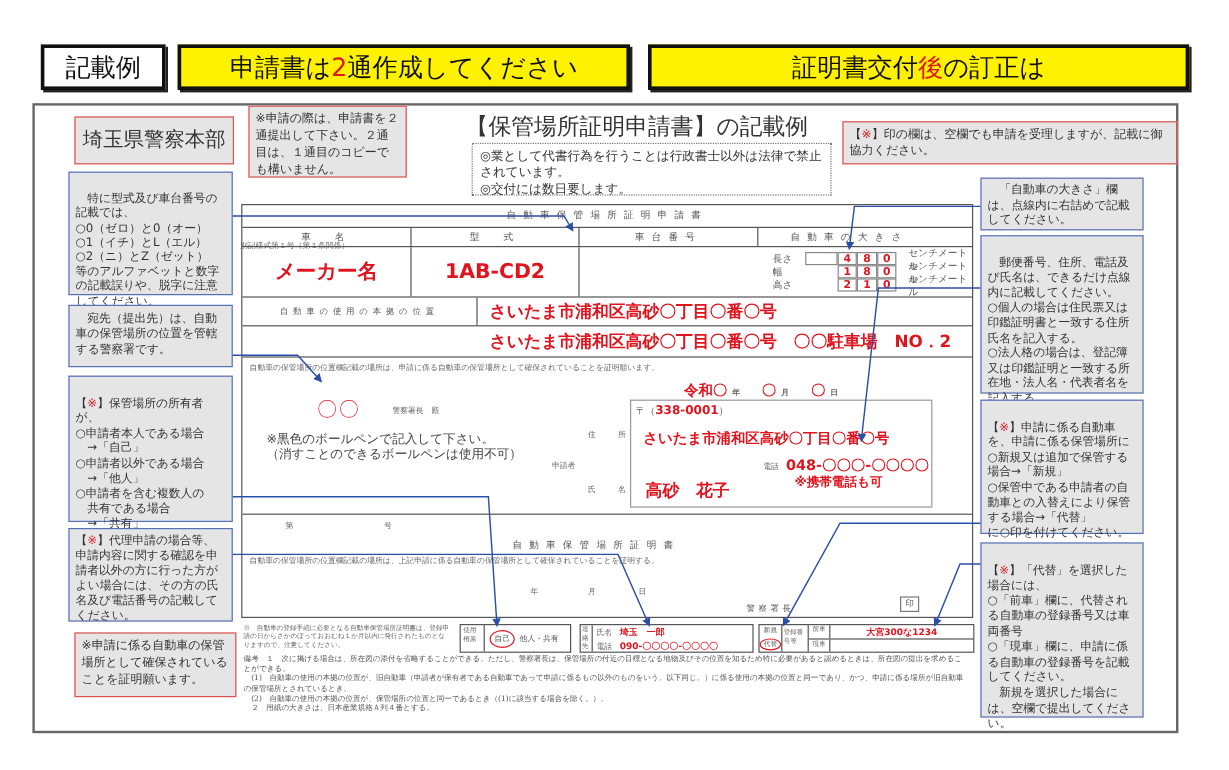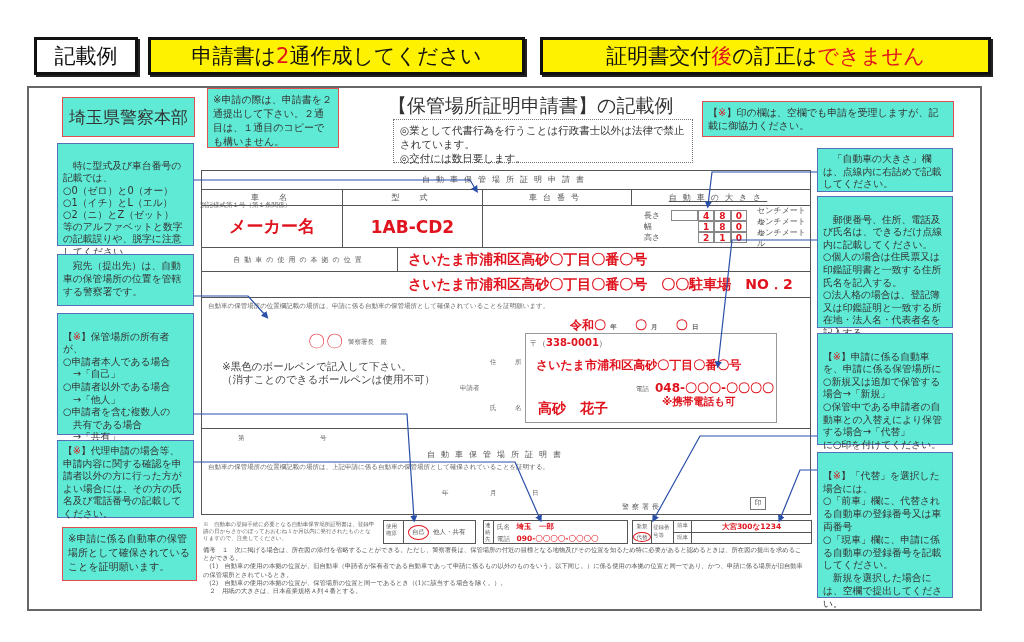--- a/index.html
+++ b/index.html
@@ -10,21 +10,21 @@
   
   .banner { position: absolute; top: 37px; height: 38px; border: 3px solid #111; box-shadow: 2px 2px 0 #222;
             display: flex; align-items: center; justify-content: center; font-size: 21px; color: #111; white-space: nowrap; }
   .banner.label { background: #fff; }
   .banner.yellow { background: #fff200; }
   .red { color: #e0141e; }
 
   
   .frame { position: absolute; left: 27px; top: 86px; width: 955px; height: 525px; border: 2px solid #666; background: #fff; }
 
-  .note { position: absolute; font-size: 10.5px; line-height: 14.5px; padding: 4px 5px; background: #5eead4; color: #333; }
+  .note { position: absolute; font-size: 10.5px; line-height: 14.5px; padding: 4px 5px; background: #e5e5e5; color: #333; }
   .note.blue { border: 1.5px solid #5570b8; }
   .note.redb { border: 1.5px solid #e05050; }
   .star { color: #e0141e; }
 
   .title-main { position: absolute; font-size: 19px; color: #333; white-space: nowrap; }
   .dotted { position: absolute; border: 1.5px dotted #777; font-size: 10.5px; line-height: 14px; padding: 3px 6px; color: #333; }
 
   
   .form { position: absolute; left: 201px; top: 170px; width: 610px; height: 345px; border: 1.5px solid #555; }
   .row { position: absolute; left: 0; right: 0; border-bottom: 1px solid #555; }
@@ -45,37 +45,36 @@
 </div>
 <div class="banner yellow" style="left:148px; width:377px;">
   <span>申請書は</span>
     <span class="red">2</span>
     <span>通作成してください</span>
 </div>
 <div class="banner yellow" style="left:540px; width:451px;">
   <span>証明書交付</span>
     <span class="red">後</span>
     <span>の訂正は</span>
-    <span class="red">できません</span>
 </div>
 
 <div class="frame"></div>
 
 <div class="note redb" style="left:62px; top:97px; width:133px; height:40px; font-size:17px; line-height:30px; text-align:center;">
   <span>埼玉県警察本部</span>
 </div>
 <div class="note redb" style="left:207px; top:88px; width:132px; height:60px; font-size:10px; line-height:14px;">
   <span>※申請の際は、申請書を２通提出して下さい。２通目は、１通目のコピーでも構いません。</span>
 </div>
 <div class="title-main" style="left:388px; top:93px;">【保管場所証明申請書】の記載例</div>
 <div class="dotted" style="left:393px; top:119px; width:300px; height:44px;">
   <div>◎業として代書行為を行うことは行政書士以外は法律で禁止されています。</div>
   <div>◎交付には数日要します。</div>
 </div>
-<div class="note redb" style="left:702px; top:101px; width:252px; height:36px; font-size:10px; line-height:13px;">
+<div class="note redb" style="left:702px; top:101px; width:279px; height:36px; font-size:10px; line-height:13px;">
   【<span class="star">※</span><span>】印の欄は、空欄でも申請を受理しますが、記載に御協力ください。</span>
 </div>
 <div class="tiny abs" style="left:200px; top:157px;margin-top:44px;">別記様式第１号（第１条関係）</div>
 
 <div class="note blue" style="left:57px; top:143px; width:137px; height:103px; font-size:9.8px; line-height:12.2px; white-space:pre-line;">
   <span>　特に型式及び車台番号の記載では、
 ○0（ゼロ）と0（オー）
 ○1（イチ）とL（エル）
 ○2（ニ）とZ（ゼット）
 等のアルファベットと数字の記載誤りや、脱字に注意してください。</span>
@@ -125,21 +124,21 @@
 <div class="form">
 
   <div class="row" style="top:0; height:19px;">
     <div style="position:absolute; left:0; right:0; top:3px; text-align:center;" class="small">自動車保管場所証明申請書</div>
   </div>
 
   <div class="row" style="top:19px; height:16px;">
     <div class="cell small" style="left:0; width:141px;">車　名</div>
     <div class="cell small" style="left:141px; width:140px;">型　式</div>
     <div class="cell small" style="left:281px; width:149px;">車台番号</div>
-    <div class="cell small" style="left:426px; width:180px; border-right:none;text-decoration:underline;">自動車の大きさ</div>
+    <div class="cell small" style="left:416px; width:180px; border-right:none;">自動車の大きさ</div>
   </div>
 
   <div class="row" style="top:35px; height:42px;">
     <div class="cell val-big" style="left:0; width:141px;">メーカー名</div>
     <div class="cell val-big" style="left:141px; width:140px;">1AB-CD2</div>
     <div class="cell" style="left:430px; width:180px; border-right:none; display:block; padding:4px 0 0 12px;">
       <div style="display:flex; align-items:center; height:11px; font-size:8px; color:#555;">
         <span style="width:28px;">長さ</span>
         <span class="digit" style="width:28px;"></span>
           <span class="digit">4</span>
@@ -176,21 +175,21 @@
   <div class="row" style="top:127px; height:131px;">
     <div class="tiny abs" style="left:6px; top:4px; font-size:6.5px;">自動車の保管場所の位置欄記載の場所は、申請に係る自動車の保管場所として確保されていることを証明願います。</div>
     <div class="abs val-sm" style="left:368px; top:19px;">
       <span>令和〇</span>
       <span class="tiny">年</span>
       <span style="margin-left:14px;">〇</span>
       <span class="tiny">月</span>
       <span style="margin-left:14px;">〇</span>
       <span class="tiny">日</span>
     </div>
-    <div class="abs" style="left:62px; top:32px; display:flex; align-items:center; gap:4px;margin-left:44px;">
+    <div class="abs" style="left:62px; top:32px; display:flex; align-items:center; gap:27px;">
       <span class="val-big" style="font-weight:normal; letter-spacing:1px;">〇〇</span>
       <span class="tiny">警察署長　殿</span>
     </div>
     <div class="abs" style="left:20px; top:62px; font-size:10.5px; line-height:13px; color:#444;">
       <div>※黒色のボールペンで記入して下さい。</div>
       <div>（消すことのできるボールペンは使用不可）</div>
     </div>
     <div class="tiny abs" style="left:258px; top:86px;">申請者</div>
     <div class="tiny abs" style="left:288px; top:60px; letter-spacing:6px;">住　所</div>
     <div class="tiny abs" style="left:288px; top:106px; letter-spacing:6px;">氏　名</div>

